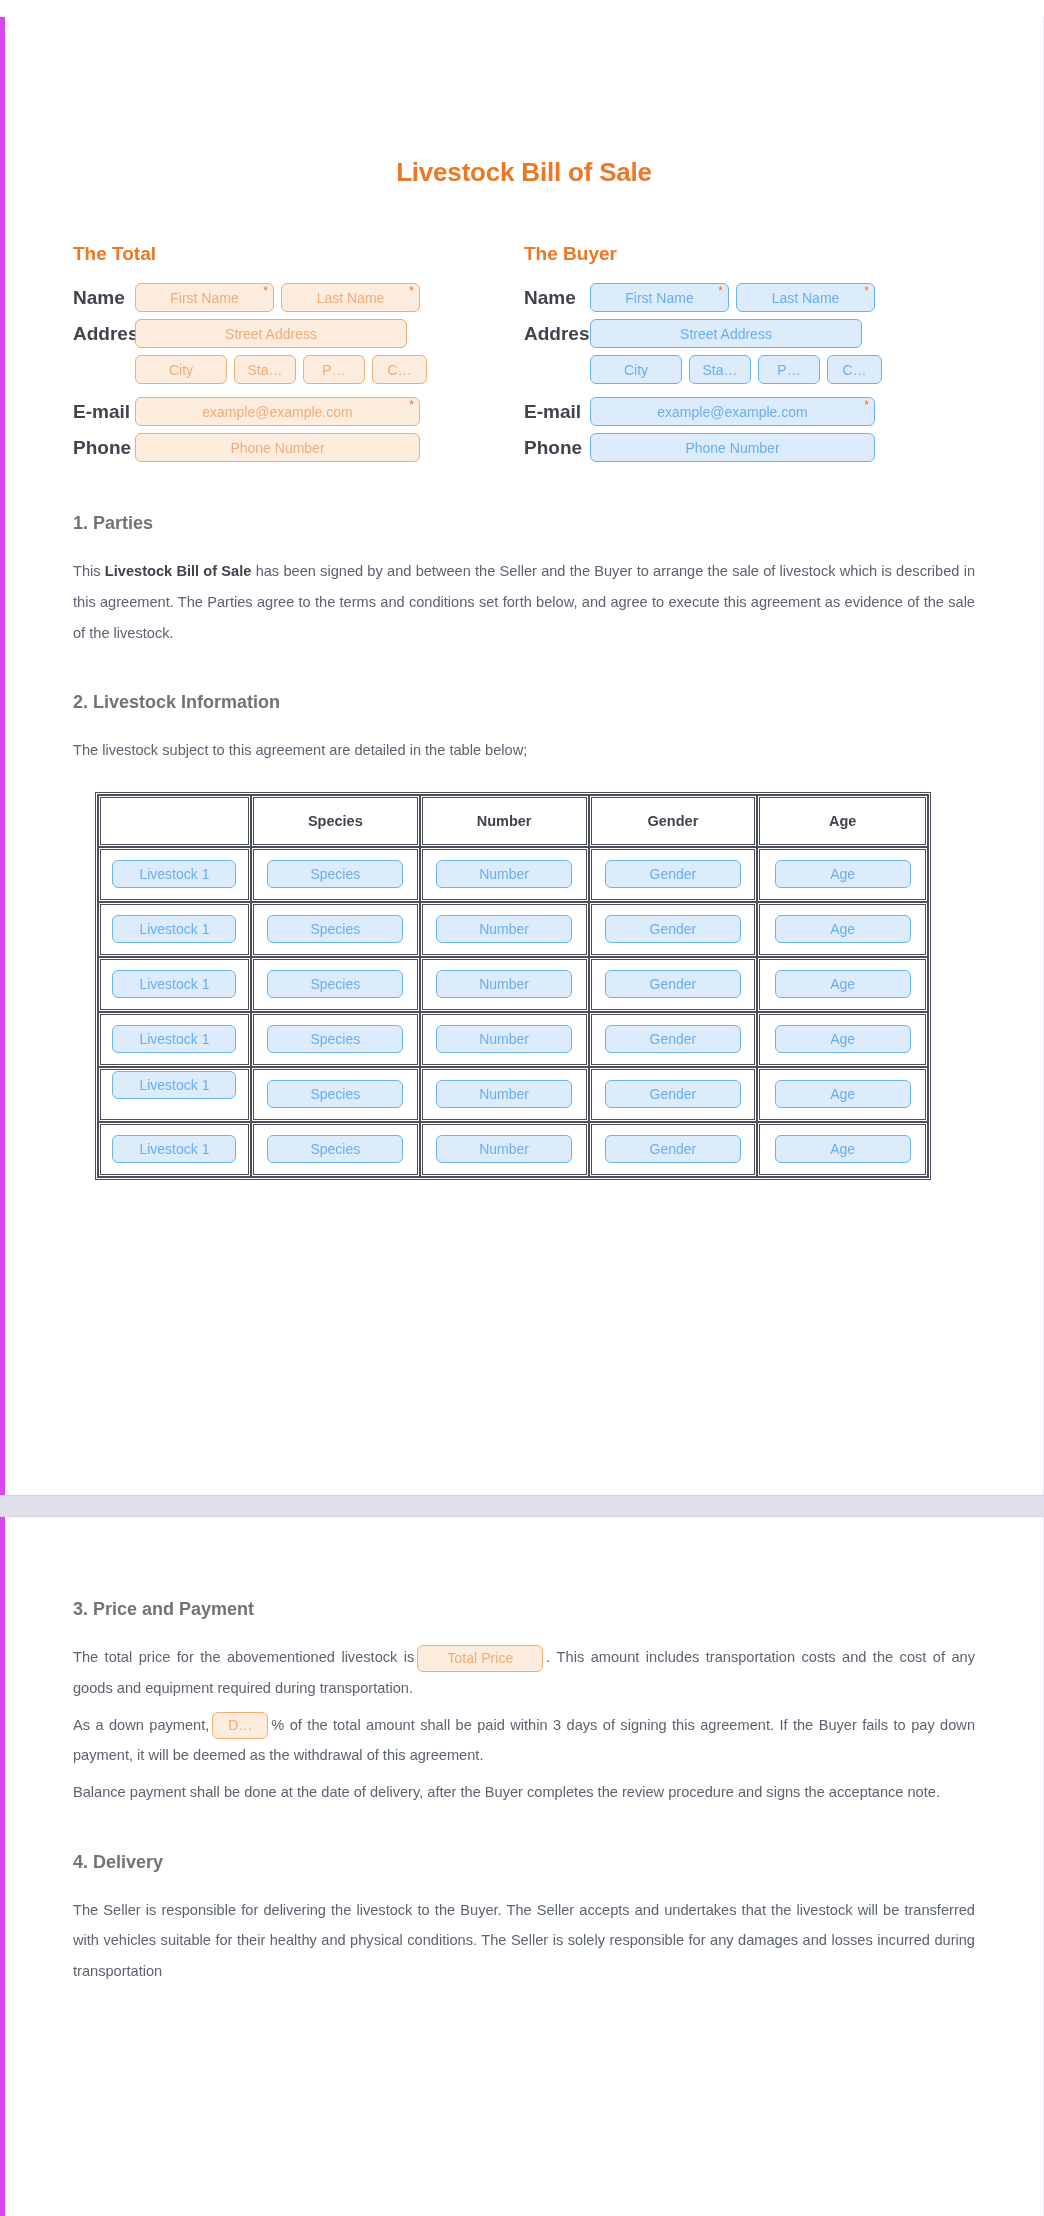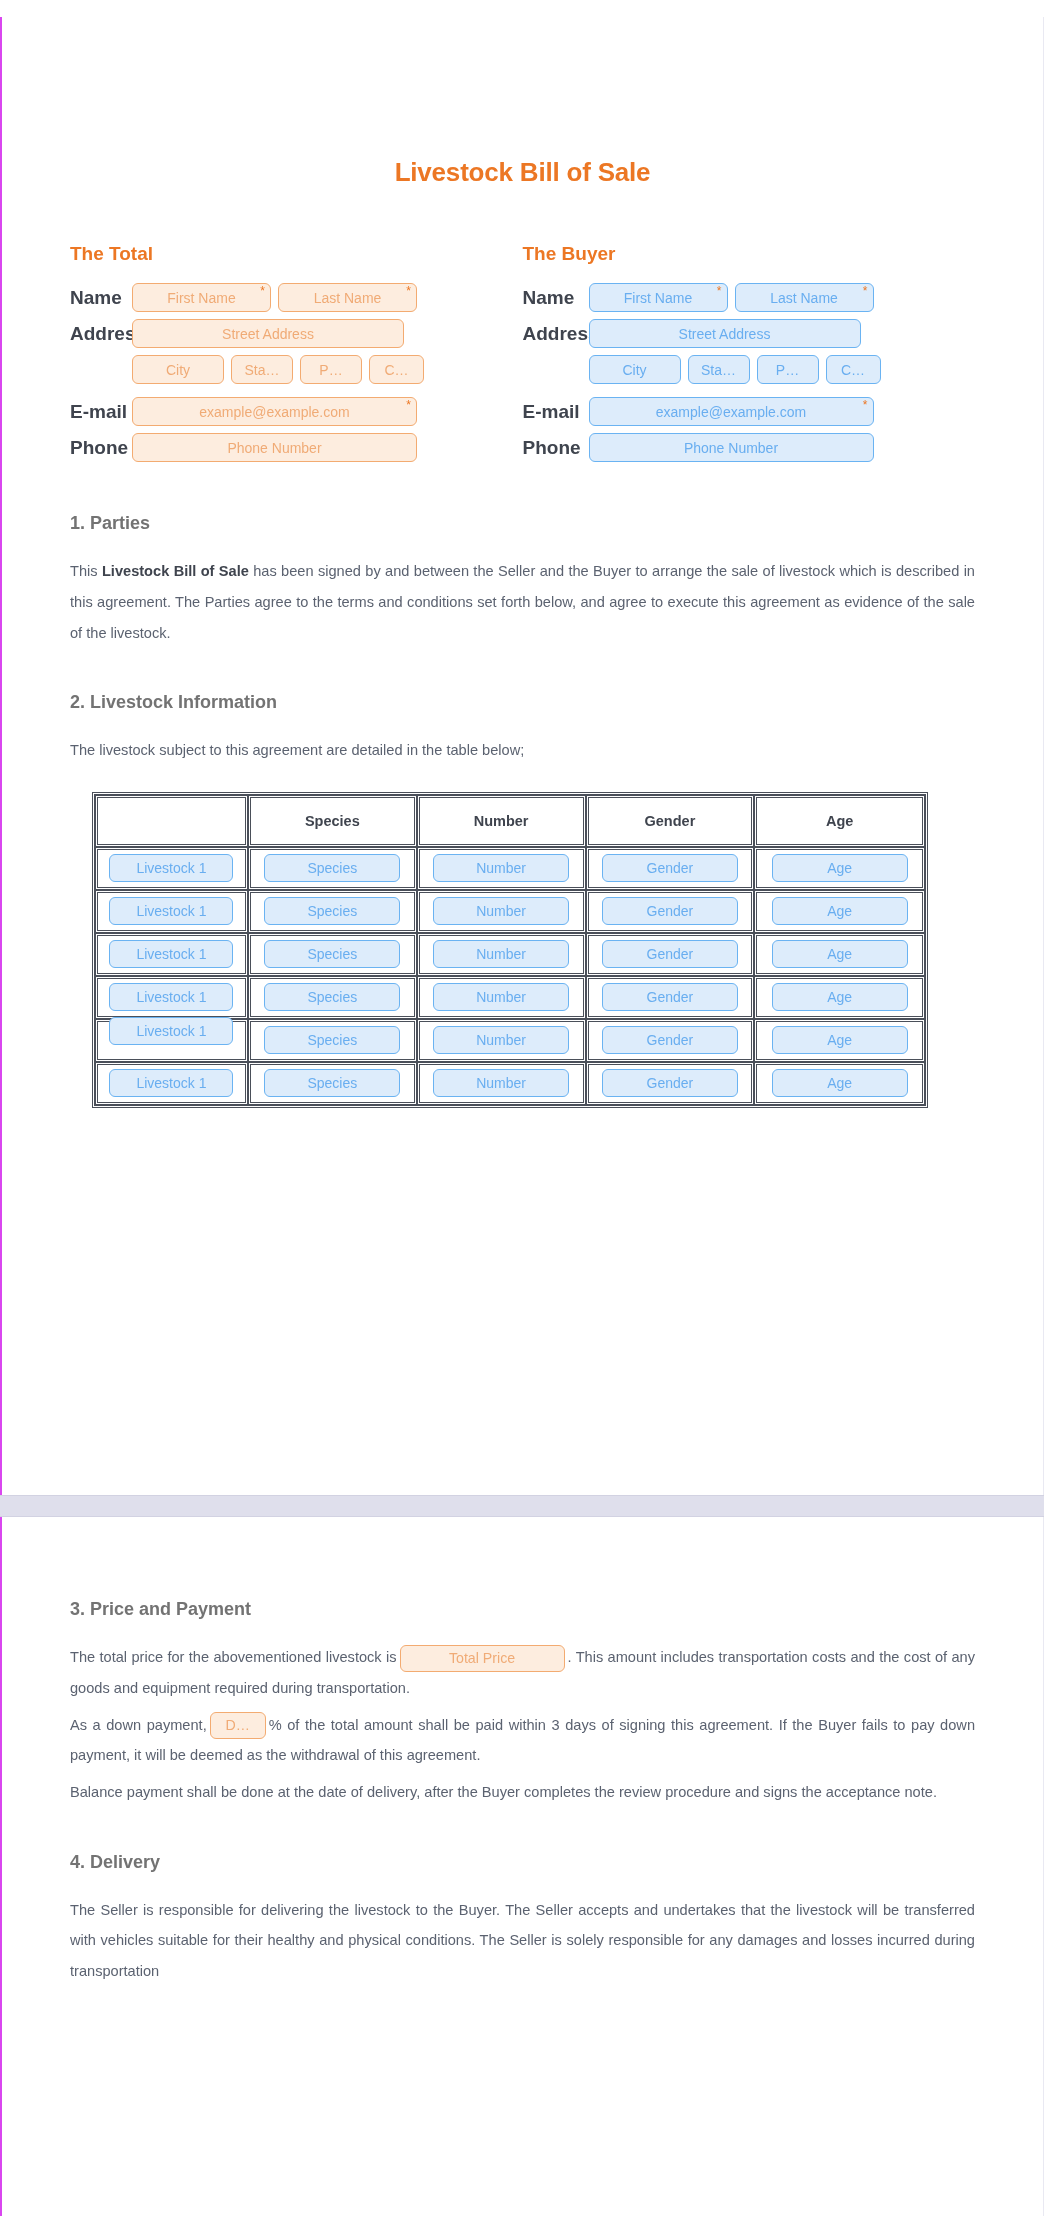--- a/index.html
+++ b/index.html
@@ -8,21 +8,21 @@
     width:1044px;
     background:#ffffff;
     font-family:"Liberation Sans", sans-serif;
     color:#5b6270;
     -webkit-font-smoothing:antialiased;
   }
   .page {
     position:relative;
     width:1044px;
     background:#ffffff;
-    border-left:2px solid #d946ef;
+    border-left:5px solid #d946ef;
     border-right:1px solid #e9e9f2;
   }
   .page-1 { padding:0 0 0 0; height:1478px; }
   .pagebreak {
     width:1044px; height:22px;
     background:#dfdfec;
     border-top:1px solid #d2d2e2;
     border-bottom:1px solid #d2d2e2;
   }
   .page-2 { padding:0; min-height:716px; }
@@ -142,36 +142,36 @@
     height:27px;
     border-radius:6px;
     background:#fdeddf;
     border:1px solid #f3ab71;
     color:#f0ab76;
     font-size:14.2px;
     margin:0 3px;
     overflow:hidden;
     white-space:nowrap;
   }
-  .if-total { width:165px; }
+  .if-total { width:126px; }
   .if-down  { width:56px; }
 
   
   .lv-wrap { margin-top:26px; }
   .lv-table {
     border-collapse:separate;
     border-spacing:0;
     width:836px;
     margin-left:22px;
     border:3px double #4a4f59;
   }
   .lv-table td, .lv-table th {
     border:3px double #4a4f59;
     padding:0;
-    height:43px;
+    height:55px;
     text-align:center;
     vertical-align:middle;
   }
   .lv-table th {
     font-size:14.5px;
     font-weight:bold;
     color:#3f444e;
     height:52px;
   }
   .col-0 { width:154px; }

